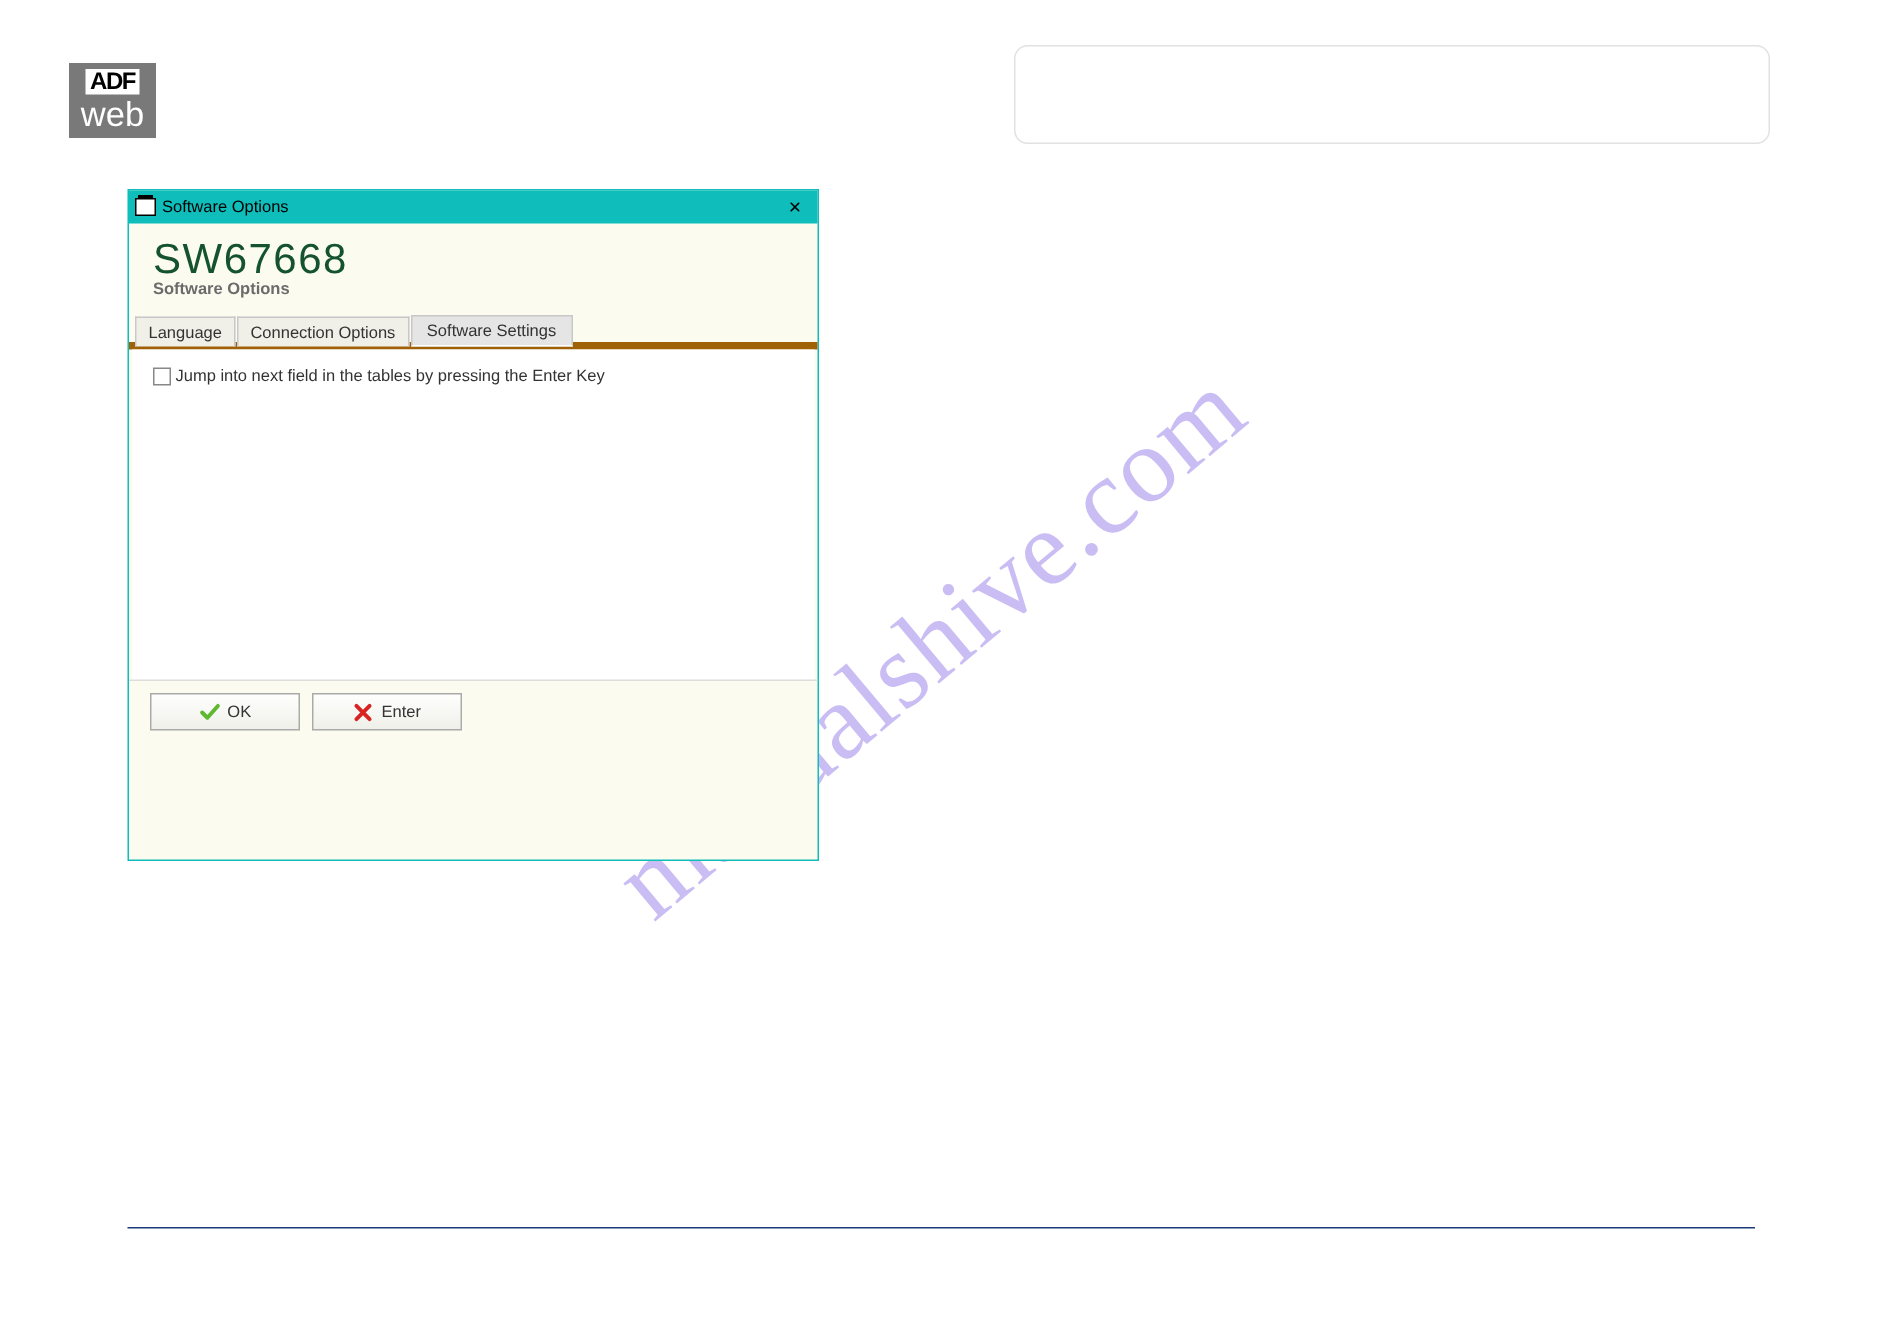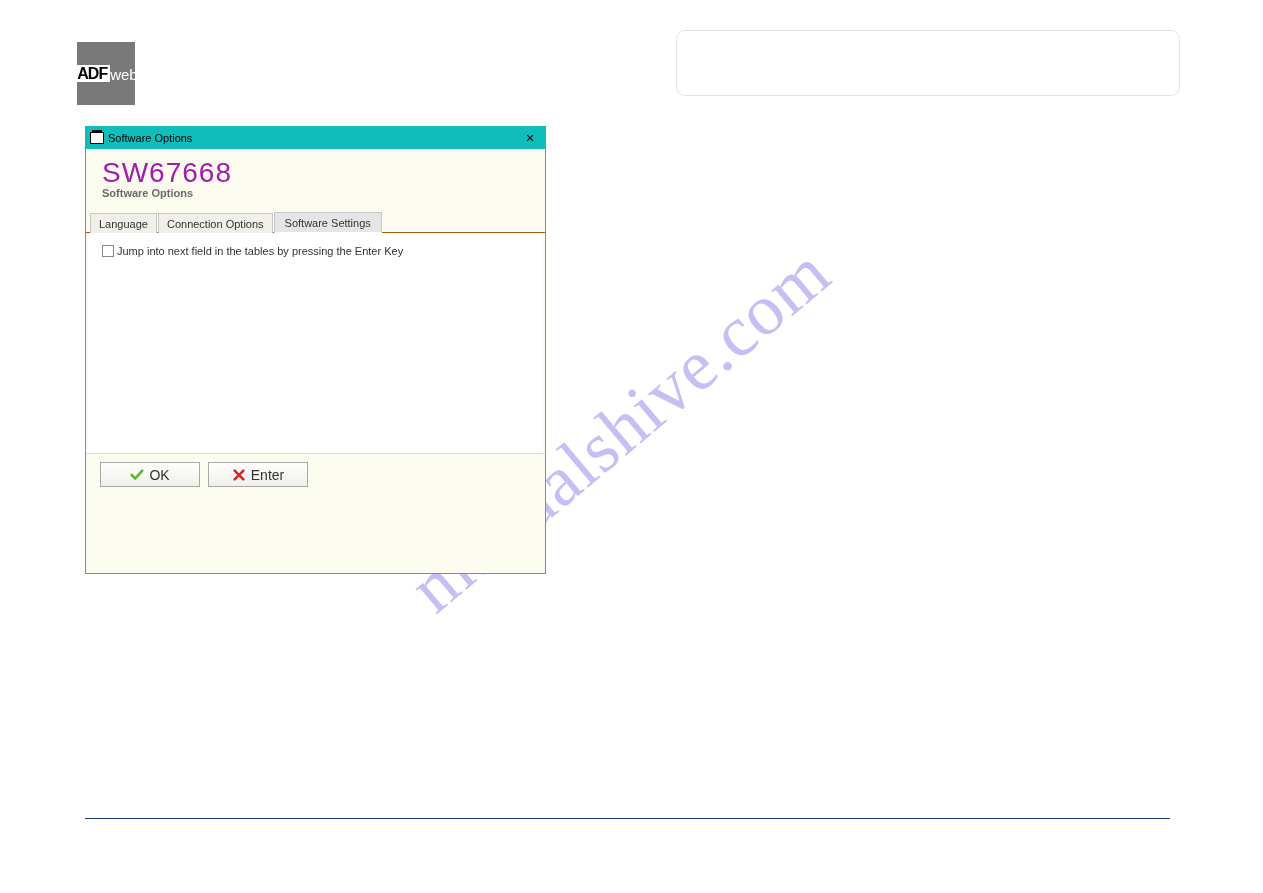--- a/index.html
+++ b/index.html
@@ -25,42 +25,42 @@
     white-space: nowrap;
     letter-spacing: 1px;
   }
   .page-wrapper {
     position: relative;
     z-index: 1;
   }
   .logo {
     position: absolute;
     top: 42px;
-    left: 77px;
+    left: 46px;
     width: 58px;
-    height: 63px;
+    height: 50px;
     background: #797979;
     display: flex;
-    flex-direction: row;
+    flex-direction: column;
     align-items: center;
     justify-content: center;
     color: #fff;
   }
   .logo .top-text {
     background: #fff;
     color: #000;
     font-weight: bold;
     font-size: 16px;
     padding: 1px 3px 0 3px;
     line-height: 1;
     font-family: "Arial Black", Arial, sans-serif;
     letter-spacing: -1px;
   }
   .logo .bottom-text {
-    font-size: 15px;
+    font-size: 23px;
     font-family: Arial, sans-serif;
     line-height: 1;
     margin-top: 2px;
     text-align: right;
   }
   .top-box {
     position: absolute;
     top: 30px;
     left: 676px;
     width: 504px;
@@ -124,35 +124,35 @@
     display: flex;
     align-items: center;
     justify-content: center;
     cursor: pointer;
   }
   .header-area {
     padding: 8px 16px 4px 16px;
   }
   .sw-title {
     font-size: 28px;
-    color: #a21caf;
+    color: #14532d;
     font-family: Verdana, Arial, sans-serif;
     letter-spacing: 1px;
   }
   .sw-subtitle {
     font-size: 11px;
     color: #6b6b6b;
     font-weight: bold;
     margin-top: -2px;
   }
   .tabs {
     display: flex;
-    align-items: flex-end;
+    align-items: center;
     margin-top: 8px;
-    border-bottom: 1px solid #a16207;
+    border-bottom: 5px solid #a16207;
     padding-left: 4px;
     height: 22px;
   }
   .tab {
     font-size: 11px;
     color: #333;
     padding: 4px 8px 3px 8px;
     border: 1px solid #c8c8c8;
     border-bottom: none;
     background: #f0f0e8;
@@ -195,21 +195,21 @@
     border-top: 1px solid #ddd;
   }
   .dlg-button {
     width: 100px;
     height: 25px;
     border: 1px solid #aaa;
     background: linear-gradient(#fefefe, #f0f0ea);
     display: flex;
     align-items: center;
     justify-content: center;
-    font-size: 14px;
+    font-size: 11px;
     color: #333;
     gap: 5px;
     cursor: pointer;
   }
   .check-icon {
     width: 14px;
     height: 14px;
     display: inline-block;
   }
   .x-icon {

